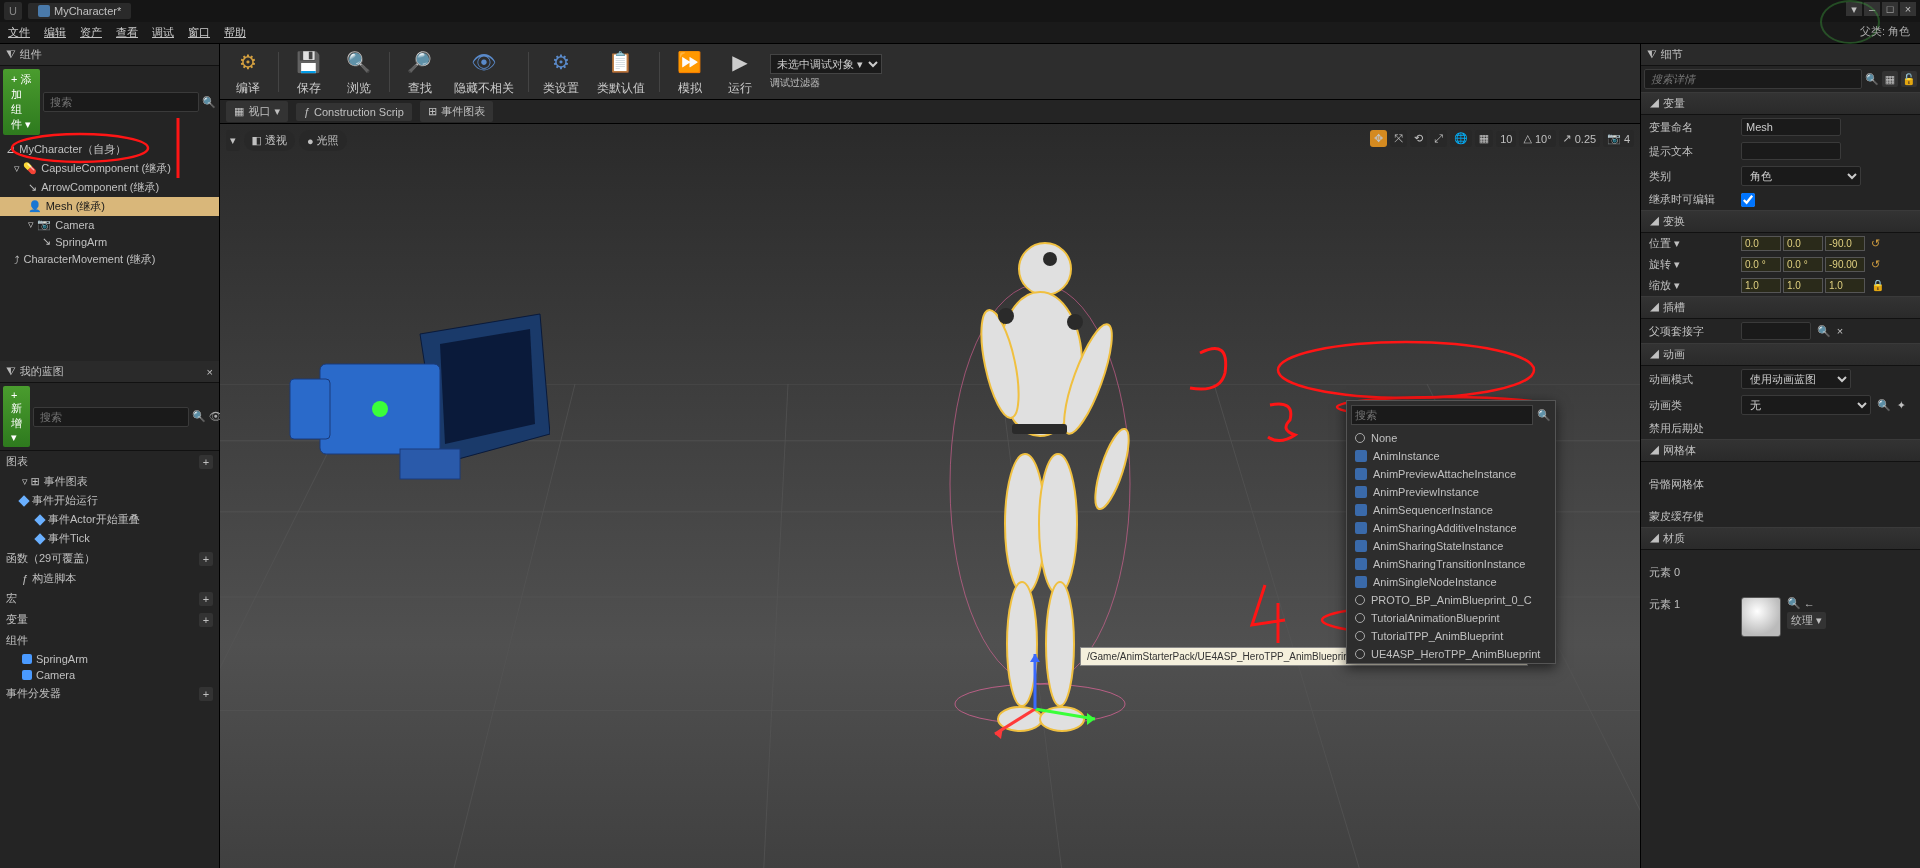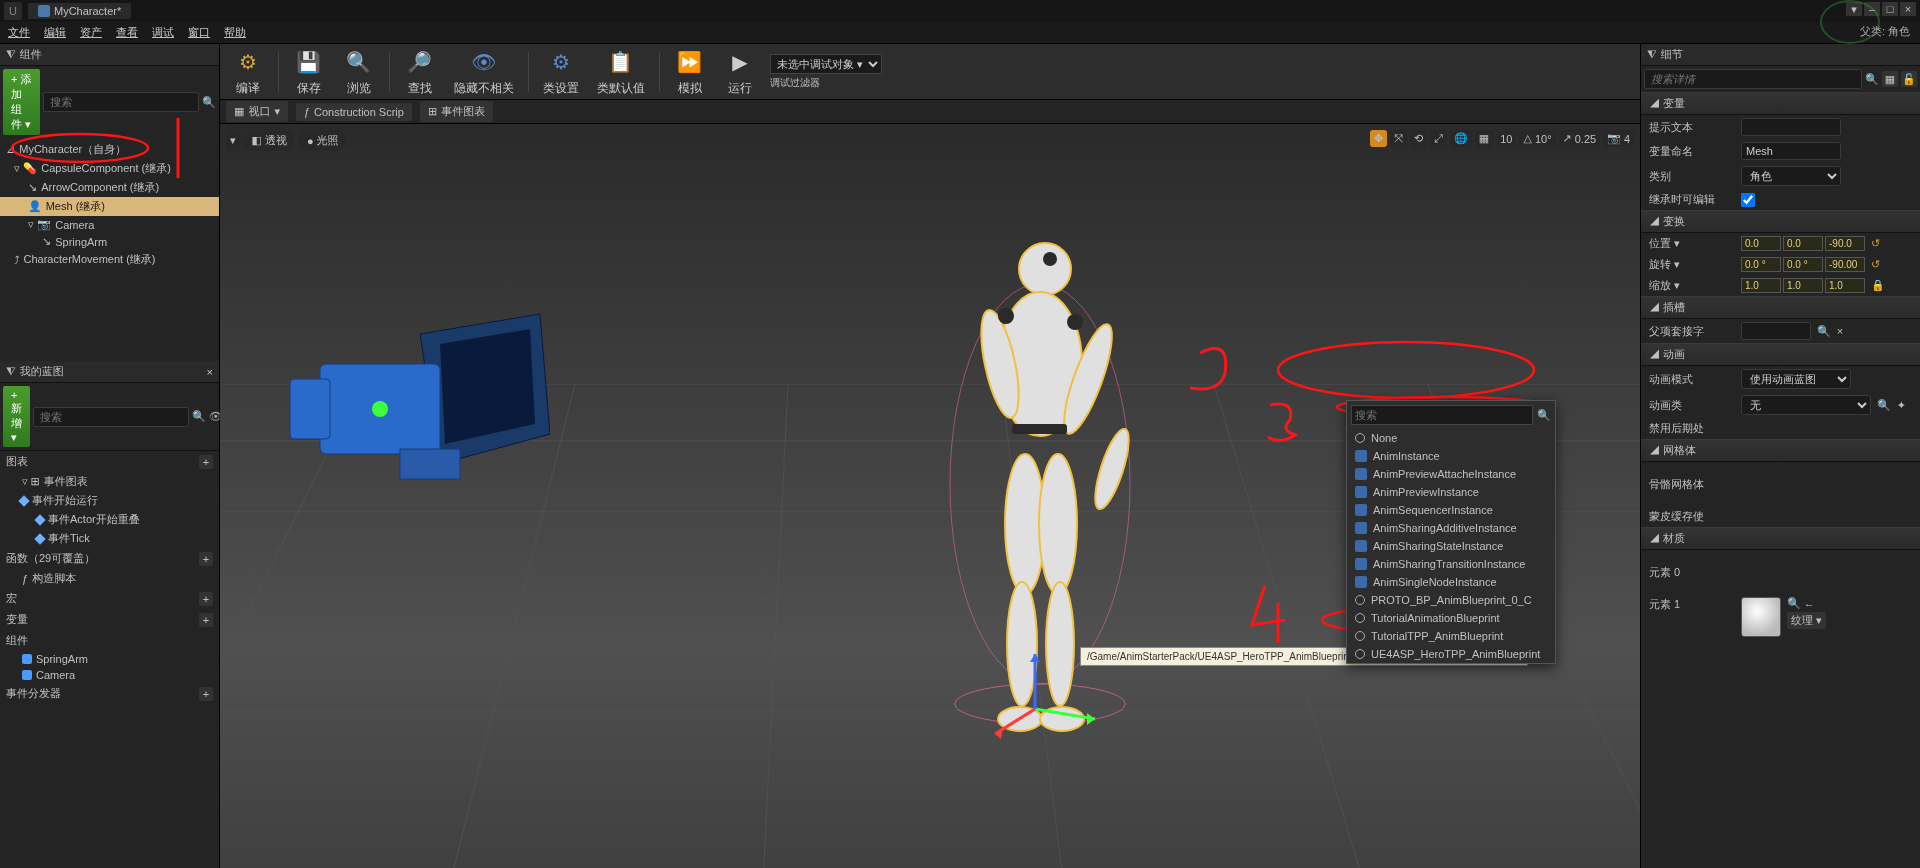--- a/index.html
+++ b/index.html
@@ -369,30 +369,30 @@
       </div>
     <div class="detail-search">
       <input placeholder="搜索详情" style="">
       <span>🔍</span>
       <span class="grid-icn">▦</span>
       <span class="lock-icn">🔓</span>
     </div>
 
     <div class="dsection-hdr">◢ <span>变量</span></div>
     <div class="drow">
+        <span class="dlabel">变量命名</span>
+        <input type="text" style="width: 100px;" value="Mesh">
+      </div>
+    <div class="drow">
         <span class="dlabel">提示文本</span>
         <input type="text" style="width: 100px;">
       </div>
     <div class="drow">
-        <span class="dlabel">变量命名</span>
-        <input type="text" style="width: 100px;" value="Mesh">
-      </div>
-    <div class="drow">
         <span class="dlabel">类别</span>
-        <select style="width:100px"><option>角色</option></select>
+        <select style="width:120px"><option>角色</option></select>
       </div>
     <div class="drow">
         <span class="dlabel">继承时可编辑</span>
         <input type="checkbox" class="check" checked="" style="">
       </div>
 
     <div class="dsection-hdr">◢ <span>变换</span></div>
     <div class="drow">
         <span class="dlabel">位置 ▾</span>
       <div class="vec-field">

